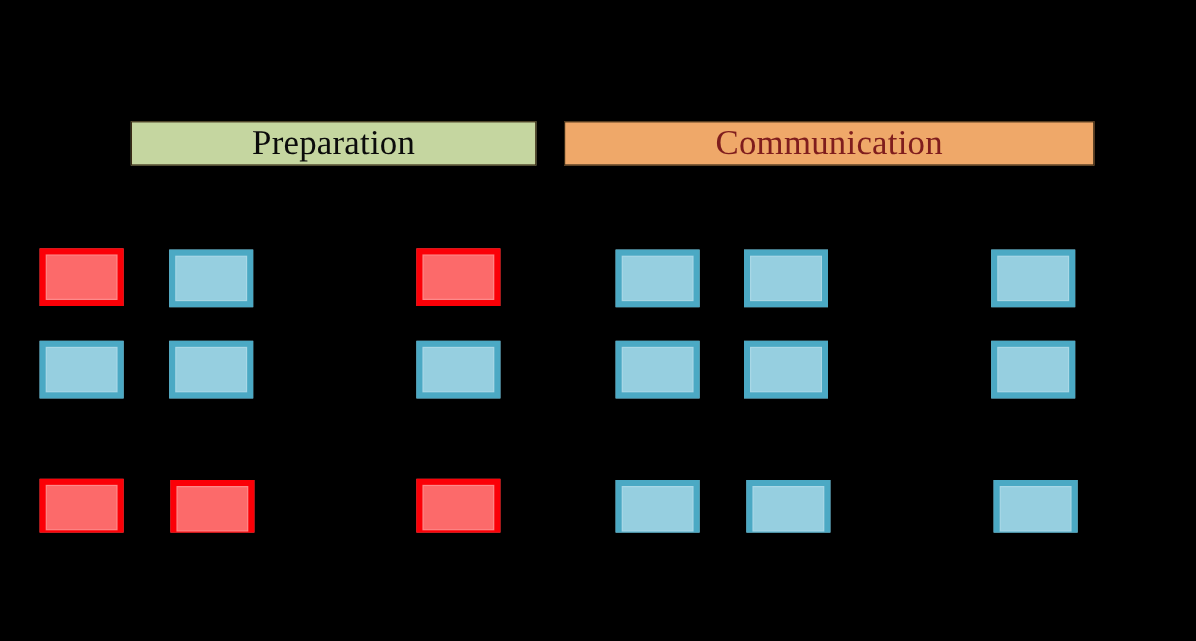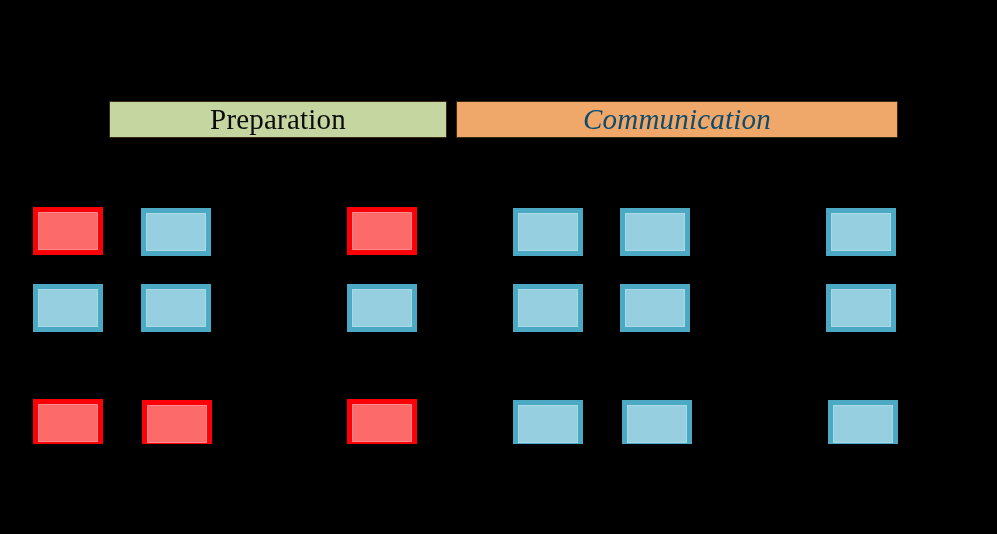--- a/index.html
+++ b/index.html
@@ -51,21 +51,21 @@
 </style>
 </head>
 <body>
 
 <div id="canvas" style="width: 997px; height: 444px; background: rgb(0, 0, 0);">
 
   <div class="phase-bar" id="phase-preparation" style="left: 109px; top: 101px; width: 338px; height: 37px; background: rgb(197, 214, 160); border-color: rgb(58, 42, 20); color: rgb(11, 11, 11);">
     <span>Preparation</span>
   </div>
 
-  <div class="phase-bar" id="phase-communication" style="left: 456px; top: 101px; width: 442px; height: 37px; background: rgb(239, 168, 105); border-color: rgb(58, 42, 20); color: #0c4a6e; font-style: italic;">
+  <div class="phase-bar" id="phase-communication" style="left: 470px; top: 101px; width: 442px; height: 37px; background: rgb(239, 168, 105); border-color: rgb(58, 42, 20); color: #7f1d1d;">
     <span>Communication</span>
   </div>
 
   <div id="matrix-layer">
       <div class="cell-box red" style="left: 33px; top: 207px; width: 70px; height: 48px;"></div>
       <div class="cell-box blue" style="left: 141px; top: 208px; width: 70px; height: 48px;"></div>
       <div class="cell-box red" style="left: 347px; top: 207px; width: 70px; height: 48px;"></div>
       <div class="cell-box blue" style="left: 513px; top: 208px; width: 70px; height: 48px;"></div>
       <div class="cell-box blue" style="left: 620px; top: 208px; width: 70px; height: 48px;"></div>
       <div class="cell-box blue" style="left: 826px; top: 208px; width: 70px; height: 48px;"></div>

